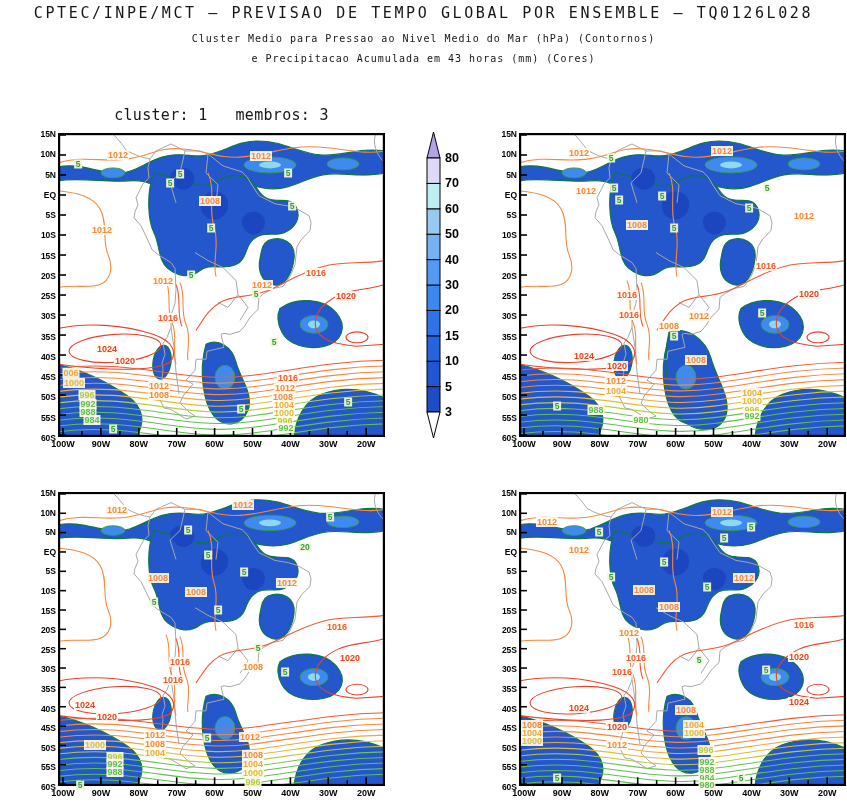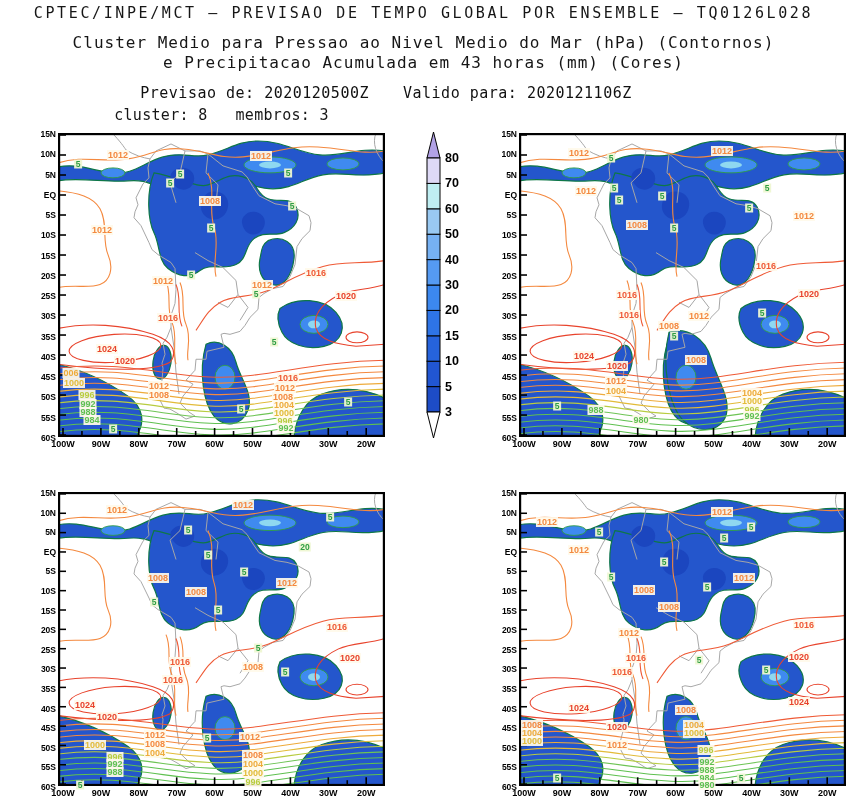--- a/index.html
+++ b/index.html
@@ -2,21 +2,21 @@
 <html><head>
 <meta charset="utf-8">
 <style>
   html,body{margin:0;padding:0;background:#fff;}
   .page{position:relative;width:847px;height:803px;background:#ffffff;overflow:hidden;
         font-family:"Liberation Sans",sans-serif;color:#1a1a1a;}
   .t-main{position:absolute;top:4px;left:0;width:847px;text-align:center;
           font-family:"DejaVu Sans Mono",monospace;font-size:15px;letter-spacing:2.6px;
           white-space:pre;color:#161616;}
   .t-sub{position:absolute;left:0;width:847px;text-align:center;
-         font-family:"DejaVu Sans Mono",monospace;font-size:16px;letter-spacing:1px;
+         font-family:"DejaVu Sans Mono",monospace;font-size:10px;letter-spacing:1px;
          white-space:pre;color:#161616;}
   .t-date{position:absolute;top:84px;left:0;width:772px;text-align:center;
           font-family:"DejaVu Sans Mono",monospace;font-size:15px;letter-spacing:.5px;
           white-space:pre;color:#111;}
   .t-date .gap{display:inline-block;width:34px;}
   .ptitle{position:absolute;text-align:center;font-family:"DejaVu Sans Mono",monospace;
           font-size:15px;letter-spacing:.3px;white-space:pre;color:#161616;}
   .panel{position:absolute;}
   .panel svg.map{position:absolute;left:0;top:0;width:100%;height:100%;}
   .chip{position:absolute;transform:translate(-50%,-50%);
@@ -33,23 +33,22 @@
 </style>
 </head>
 <body>
 
 <div class="page">
 
   <div class="t-main">CPTEC/INPE/MCT – PREVISAO DE TEMPO GLOBAL POR ENSEMBLE – TQ0126L028</div>
   <div class="t-sub" style="top:33px">Cluster Medio para Pressao ao Nivel Medio do Mar (hPa) (Contornos)</div>
   <div class="t-sub" style="top:53px">e Precipitacao Acumulada em 43 horas (mm) (Cores)</div>
 
-  <div class="t-date"><span>Previsao de:</span> <span>2020120500Z</span><span class="gap"></span><span>Valido para:</span> <span>2020121106Z</span></div>
-
-  <div class="ptitle" style="left:58px;top:106px;width:327px">cluster: 8   membros: 3</div>
+
+  <div class="ptitle" style="left:58px;top:106px;width:327px">cluster: 1   membros: 3</div>
 
   <div class="panel" style="left:58px;top:133px;width:327px;height:304px">
       <svg class="map" viewBox="0 0 327 305" preserveAspectRatio="none">
         <rect x="0" y="0" width="327" height="305" fill="#ffffff"></rect>
         <path d="M0,34 C20,30 35,38 55,40 C75,42 85,30 105,24 C125,18 135,26 150,22 C170,17 180,8 200,8 C225,8 240,20 262,22 C285,24 300,14 327,18 L327,40 C300,46 285,38 265,42 C245,46 235,56 215,56 C195,56 185,46 165,50 C145,54 135,62 115,58 C95,54 90,46 70,48 C50,50 20,44 0,48 Z" fill="#2456cc" stroke="#0e7747" stroke-width="1.2"></path>
         <path d="M96,40 C120,44 140,56 150,52 C165,47 170,40 185,44 C200,48 198,62 210,66 C222,70 232,64 238,74 C244,86 236,96 226,100 C216,104 206,98 196,106 C186,114 190,126 178,132 C166,138 152,130 142,138 C132,146 120,144 110,136 C100,128 102,112 96,100 C90,88 88,60 96,40 Z" fill="#2456cc" stroke="#0e7747" stroke-width="1.2"></path>
         <path d="M210,108 C224,102 238,110 236,126 C234,142 226,156 214,152 C202,148 200,136 202,126 C204,116 204,112 210,108 Z" fill="#2456cc" stroke="#0e7747" stroke-width="1.2"></path>
         <path d="M222,176 C238,164 266,166 278,180 C290,194 284,210 266,214 C248,218 230,212 224,200 C220,192 218,184 222,176 Z" fill="#2456cc" stroke="#0e7747" stroke-width="1.2"></path>
         <path d="M0,232 C25,238 50,250 70,264 C85,275 88,290 78,305 L0,305 Z" fill="#2456cc" stroke="#0e7747" stroke-width="1.2"></path>
         <path d="M148,212 C160,206 174,214 178,230 C182,246 196,262 190,278 C184,294 166,296 156,284 C146,272 140,240 148,212 Z" fill="#2456cc" stroke="#0e7747" stroke-width="1.2"></path>

